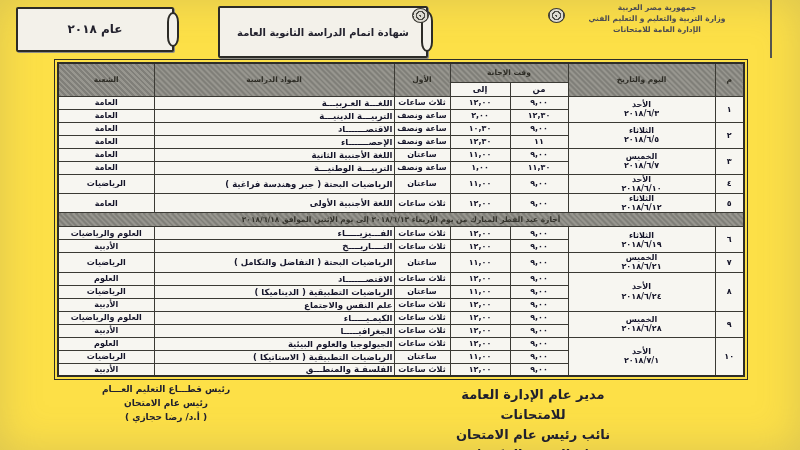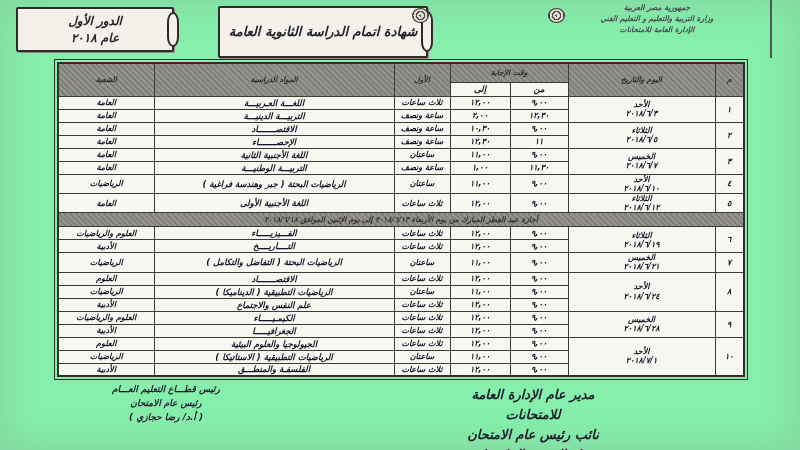--- a/index.html
+++ b/index.html
@@ -1,21 +1,20 @@
 <!DOCTYPE html>
 <html lang="ar" dir="rtl"><head>
 <meta charset="utf-8">
 <style>
   * { margin:0; padding:0; box-sizing:border-box; }
   body { background:#d8d6d0; font-family:"DejaVu Sans", sans-serif; }
   .page {
     position:relative; width:800px; height:450px; margin:0 auto;
-    background:#86efac; overflow:hidden; direction:rtl;
+    background:#fde047; overflow:hidden; direction:rtl;
     box-shadow:inset 0 0 40px rgba(120,115,105,.25);
-    font-style:italic;
   }
   
   .ministry {
     position:absolute; top:3px; left:548px; width:218px;
     text-align:center; font-size:7.5px; font-weight:bold; color:#4a4a52;
     line-height:1.45; letter-spacing:.2px;
   }
   .edge-line { position:absolute; top:0; left:770px; width:2px; height:58px; background:#55544e; }
 
   .round-banner {
@@ -31,21 +30,21 @@
   }
   .title-banner {
     position:absolute; top:6px; left:218px; width:210px; height:52px;
     border:2px solid #2c2b27; background:#f3f1ea; border-radius:2px;
     display:flex; flex-direction:column; justify-content:center;
     text-align:center; font-weight:bold; color:#23222e; line-height:1.3;
     box-shadow:1px 1px 0 #8d8c85;
     gap:28px;
   }
   .title-banner .l1 { font-size:11px; }
-  .title-banner .l2 { font-size:13px; }
+  .title-banner .l2 { font-size:10px; }
   .title-banner .l3 { font-size:10px;padding-left:20px; }
   .spiral {
     position:absolute; width:17px; height:15px; border-radius:50%;
     border:1.5px solid #3b3a34;
     background:repeating-radial-gradient(circle at 50% 50%, #4e4d47 0 1px, #dddbd3 1px 3.5px);
   }
   
   table.sched {
     position:absolute; top:62px; left:57px; width:686px;
     border-collapse:collapse; table-layout:fixed;
@@ -60,21 +59,21 @@
     background-image:repeating-linear-gradient(45deg, rgba(60,60,55,.18) 0 2px, rgba(200,198,190,.15) 2px 4px);
     color:#2e2d26; font-size:7.5px; font-weight:bold;
   }
   .sched thead tr.h1 { height:19px; }
   .sched thead tr.h2 { height:14px; }
   .sched thead th.sub { background:#f7f6f1; background-image:none; color:#15152a; font-size:8.5px; }
   .sched tbody tr { height:13px; }
   .sched tbody tr.tall { height:18px; }
   .sched td { font-weight:bold; }
   .sched td.datec { line-height:1.15; font-size:8px; }
-  .sched td.subj { font-size:8.5px; }
+  .sched td.subj { font-size:8.5px;text-align:right; }
   .sched tr.holiday td {
     height:14px; background:#8f8e87;
     background-image:repeating-linear-gradient(45deg, rgba(60,60,55,.18) 0 2px, rgba(200,198,190,.15) 2px 4px);
     color:#34332c; font-size:7.5px; font-weight:bold;
   }
   
   .sig { position:absolute; text-align:center; font-weight:bold; color:#20202e; line-height:1.55; }
   .sig-right { top:385px; left:448px; width:170px; font-size:13px; }
   .sig-left  { top:383px; left:66px;  width:200px; font-size:9px; }
 </style>
@@ -85,21 +84,20 @@
 
   <div class="ministry">
     <div>جمهورية مصر العربية</div>
     <div>وزارة التربية والتعليم و التعليم الفني</div>
     <div>الإدارة العامة للامتحانات</div>
   </div>
   <div class="edge-line"></div>
 
   <div class="round-banner">
     <span class="roll"></span>
-    <div>الدور الأول</div>
     <div>عام ٢٠١٨</div>
   </div>
 
   <div class="title-banner">
     <span class="roll"></span>
     <div class="l1">جدول امتحان</div>
     <div class="l2">شهادة اتمام الدراسة الثانوية العامة</div>
     <div class="l3">بجمهورية مصر العربية</div>
   </div>
   <span class="spiral" style="top:8px; left:412px;"></span>

